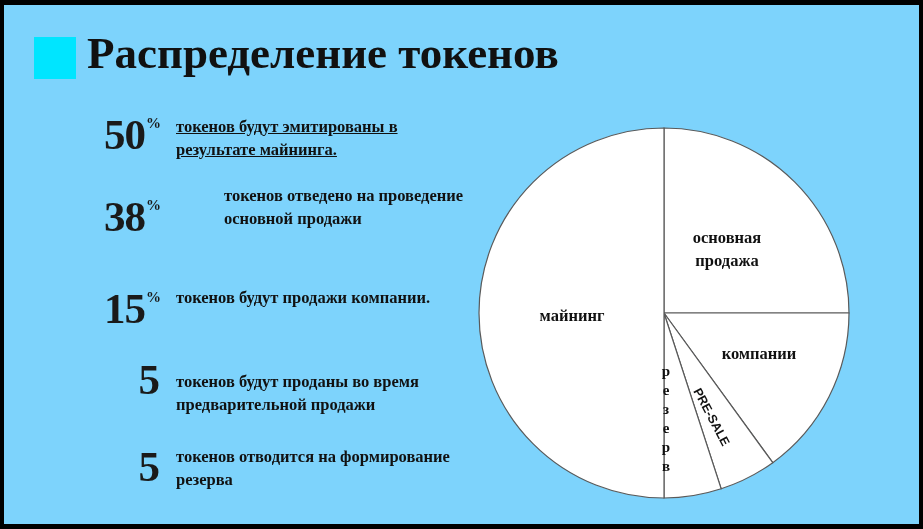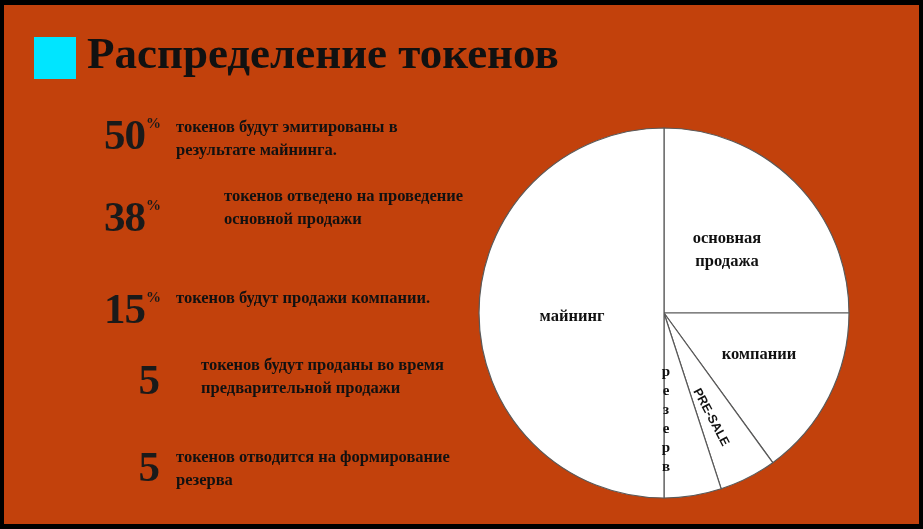--- a/index.html
+++ b/index.html
@@ -10,21 +10,21 @@
     width: 923px;
     height: 529px;
     background: #ffffff;
     font-family: "Liberation Serif", serif;
     overflow: hidden;
   }
   #slide {
     position: relative;
     width: 923px;
     height: 529px;
-    background: #c2410c;
+    background: #7dd3fc;
     box-sizing: border-box;
     border-top: 5px solid #000000;
     border-bottom: 5px solid #000000;
     border-left: 4px solid #000000;
     border-right: 4px solid #000000;
   }
   
   #header {
     position: absolute;
     left: 0;
@@ -130,36 +130,36 @@
 
   <div id="header">
     <div id="accent-square"></div>
     <div id="page-title">Распределение токенов</div>
   </div>
 
   <div id="legend">
 
     <div class="legend-row">
       <div class="pct" style="left:60px; top:5px; width:95px;"><span>50</span><span class="pct-sign">%</span></div>
-      <div class="legend-text" style="left:172px; top:10px;">токенов будут эмитированы в результате майнинга.</div>
+      <div class="legend-text" style="left:172px; top:10px;text-decoration:underline;">токенов будут эмитированы в результате майнинга.</div>
     </div>
 
     <div class="legend-row">
       <div class="pct" style="left:60px; top:87px; width:95px;"><span>38</span><span class="pct-sign">%</span></div>
       <div class="legend-text" style="left:172px; top:79px;margin-left:48px;">токенов отведено на проведение основной продажи</div>
     </div>
 
     <div class="legend-row">
       <div class="pct" style="left:60px; top:179px; width:95px;"><span>15</span><span class="pct-sign">%</span></div>
       <div class="legend-text" style="left:172px; top:181px;">токенов будут продажи компании.</div>
     </div>
 
     <div class="legend-row">
       <div class="pct" style="left:60px; top:250px; width:95px;"><span>5</span><span class="pct-sign"></span></div>
-      <div class="legend-text" style="left:172px; top:248px;margin-left:25px;">токенов будут проданы во время предварительной продажи</div>
+      <div class="legend-text" style="left:172px; top:265px;">токенов будут проданы во время предварительной продажи</div>
     </div>
 
     <div class="legend-row">
       <div class="pct" style="left:60px; top:337px; width:95px;"><span>5</span><span class="pct-sign"></span></div>
       <div class="legend-text" style="left:172px; top:340px;">токенов отводится на формирование резерва</div>
     </div>
 
   </div>
 
   <div id="pie-wrap">

